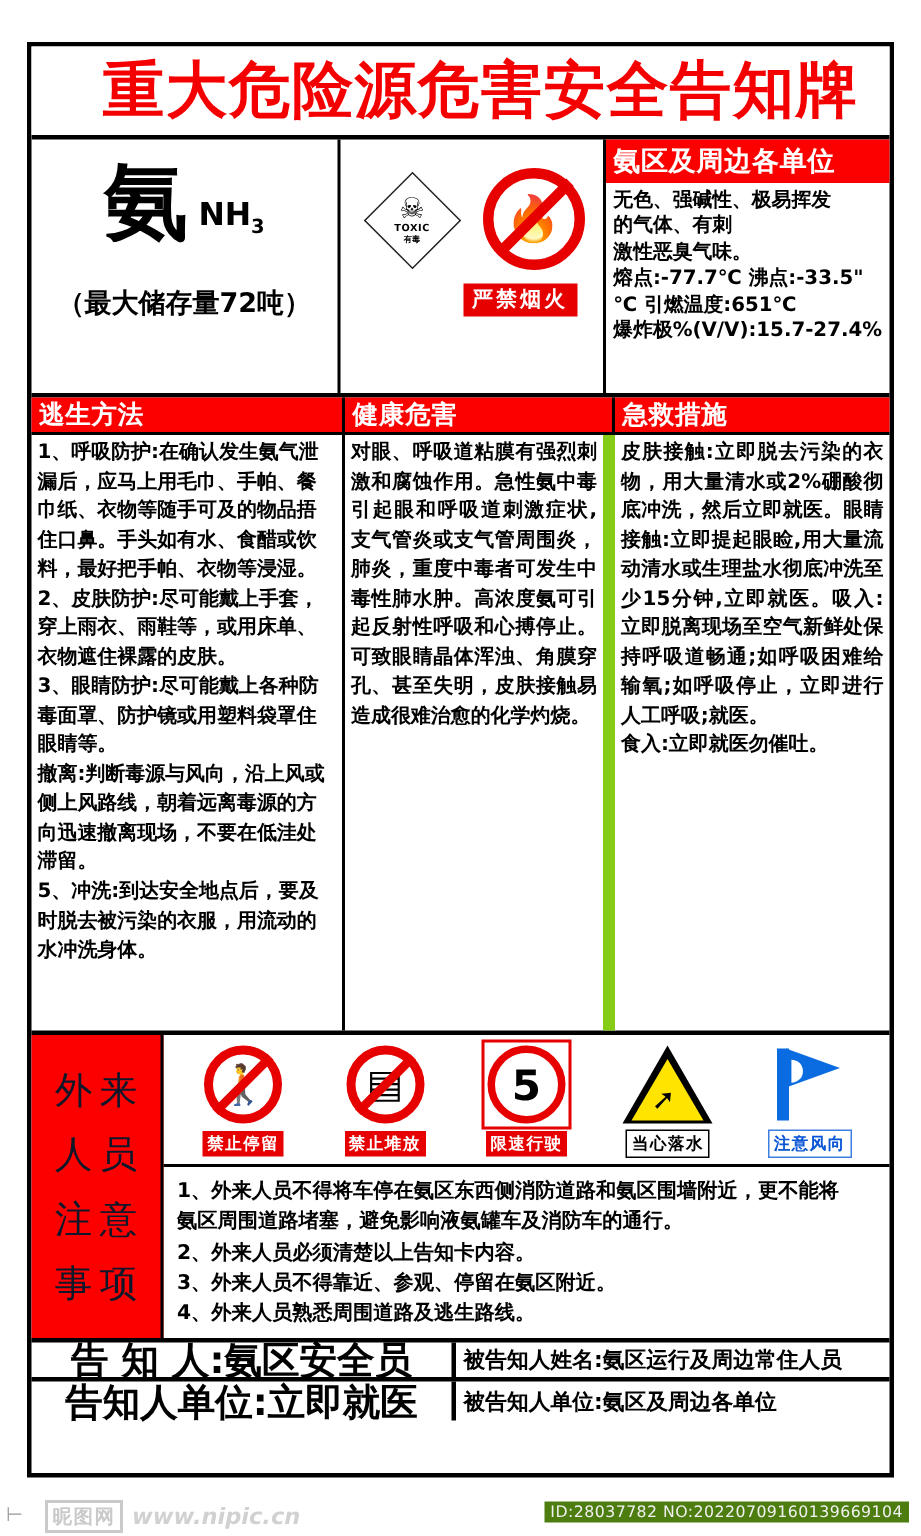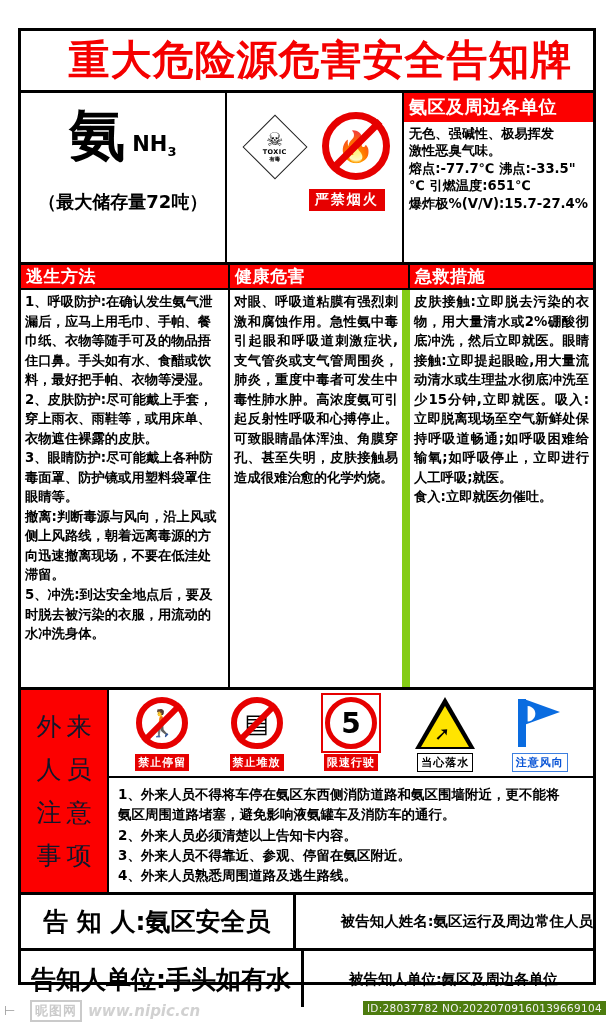--- a/index.html
+++ b/index.html
@@ -250,21 +250,21 @@
     font-size: 20px; color: #fff; line-height: 22px;
   }
   .notes {
     flex: 1;
     padding: 6px 6px 0 9px;
     font-size: 13.5px; font-weight: bold; color: #000;
     line-height: 1.5;
   }
   .notes .nline { white-space: nowrap; }
   
-  .foot-row { display: flex; height: 56px; gap: 40px; }
+  .foot-row { display: flex; height: 26px; }
   .foot-row.first { border-bottom: 3px solid #000; }
   .foot-l {
     width: 283px; border-right: 3px solid #000;
     display: flex; align-items: center; justify-content: center;
   }
   .foot-r { flex: 1; display: flex; align-items: center; padding-left: 5px; }
   .foot-big { font-size: 25px; font-weight: bold; color: #000; white-space: nowrap; }
   .foot-small { font-size: 14.5px; font-weight: bold; color: #000; white-space: nowrap; }
   
   .wm-left {
@@ -324,20 +324,21 @@
           <div class="nofire-glyph">🔥</div>
           <div class="nofire-slash"></div>
         </div>
         <div class="nofire-label">严禁烟火</div>
       </div>
 
       <div class="cell-data">
         <div class="data-head">氨区及周边各单位</div>
         <div class="data-body">
           <div>无色、强碱性、极易挥发</div>
+          <div>的气体、有刺</div>
           <div>激性恶臭气味。</div>
           <div>熔点:-77.7℃ 沸点:-33.5"</div>
           <div>℃ 引燃温度:651℃</div>
           <div>爆炸极%(V/V):15.7-27.4%</div>
         </div>
       </div>
     </div>
 
     <div class="mid-head-row">
       <div class="mid-head mh-1">逃生方法</div>
@@ -445,21 +446,21 @@
       </div>
       <div class="foot-r">
         <span class="foot-small">被告知人姓名:</span>
         <span class="foot-small">氨区运行及周边常住人员</span>
       </div>
     </div>
 
     <div class="foot-row">
       <div class="foot-l">
         <span class="foot-big">告知人单位:</span>
-        <span class="foot-big">手头如有水</span>
+        <span class="foot-big">立即就医</span>
       </div>
       <div class="foot-r">
         <span class="foot-small">被告知人单位:</span>
         <span class="foot-small">氨区及周边各单位</span>
       </div>
     </div>
 
   </div>
 
   <div class="wm-left">

